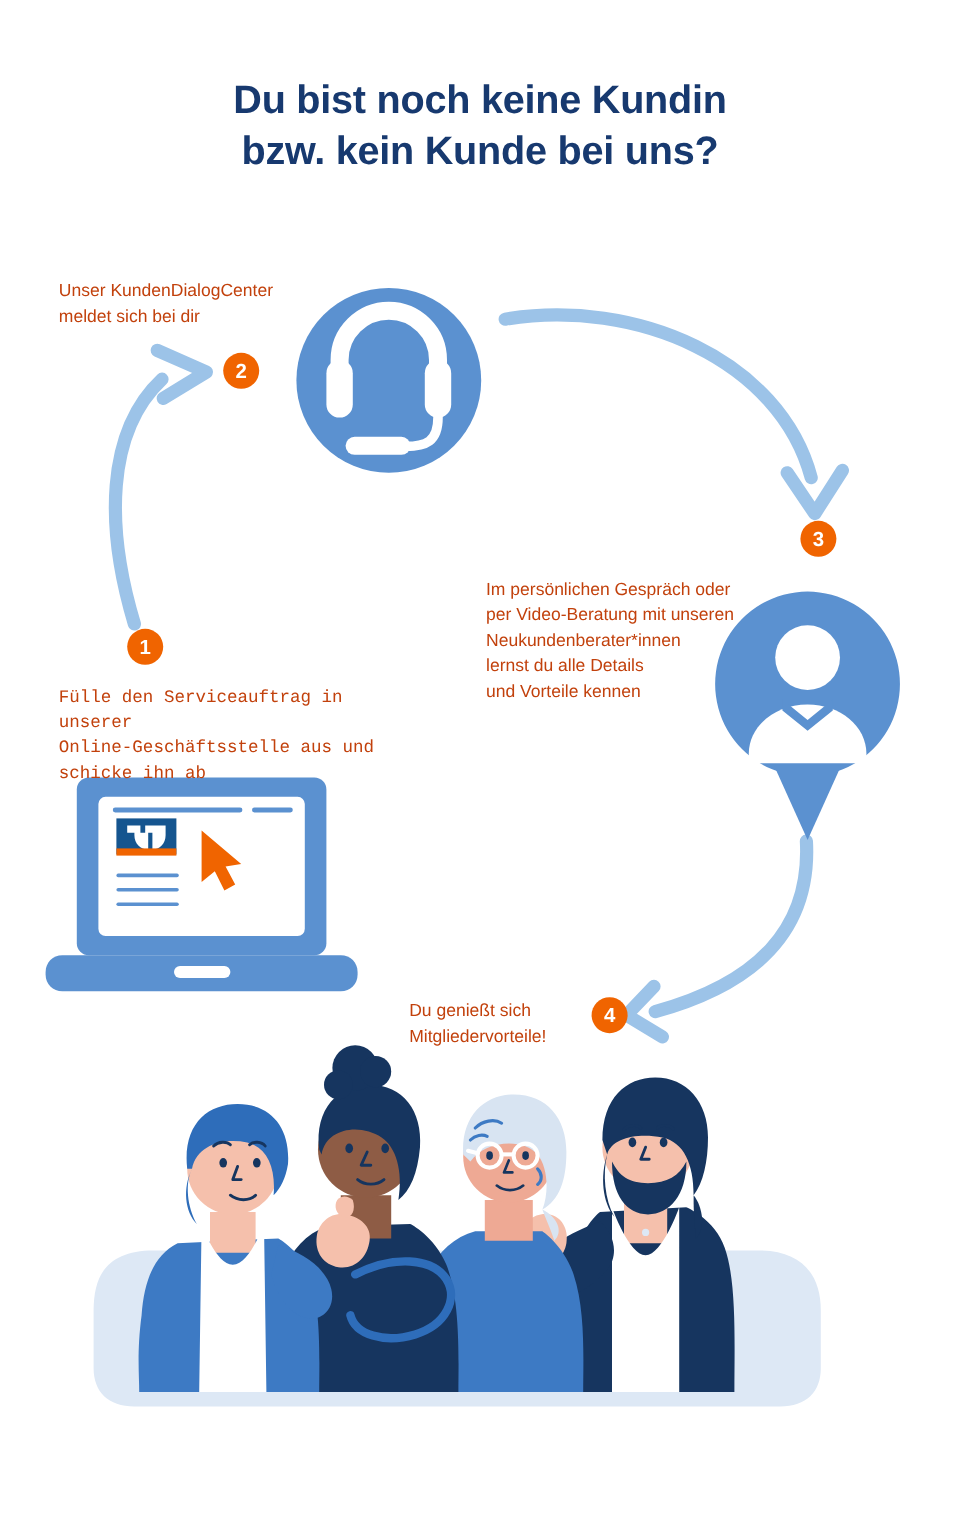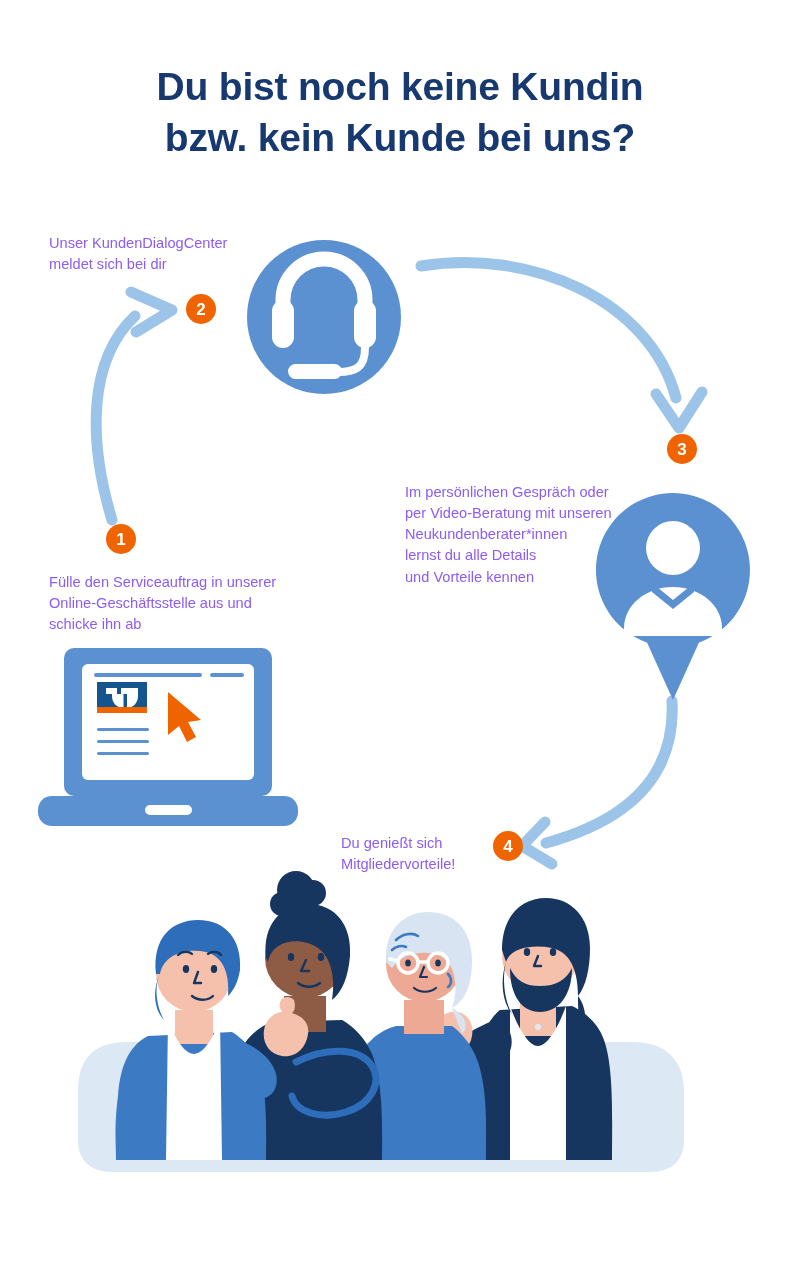--- a/index.html
+++ b/index.html
@@ -10,36 +10,36 @@
     overflow:hidden;
     position:relative;
   }
   .stage{position:absolute;inset:0;width:800px;height:1280px;}
 
   
   .headline{
     position:absolute;left:0;top:62px;width:800px;
     text-align:center;
     color:#17396F;
-    font-size:39px;
+    font-size:33px;
     font-weight:bold;
     line-height:1.30;
     letter-spacing:-0.2px;
   }
   .headline .l2{display:block;}
 
   
   .steptext{
     position:absolute;
-    color:#8b5cf6;
+    color:#c2410c;
     font-size:14.6px;
     line-height:1.45;
     white-space:pre-line;
   }
-  .t-step1{left:49px;top:572px;width:300px;}
+  .t-step1{left:49px;top:572px;width:300px;font-family:Liberation Mono, monospace;}
   .t-step2{left:49px;top:233px;width:250px;}
   .t-step3{left:405px;top:440px;width:250px;margin-top:42px;}
   .t-step4{left:341px;top:833px;width:165px;text-align:left;}
 
   
   .badge{
     position:absolute;
     width:30px;height:30px;border-radius:50%;
     background:#F06400;
     color:#ffffff;

